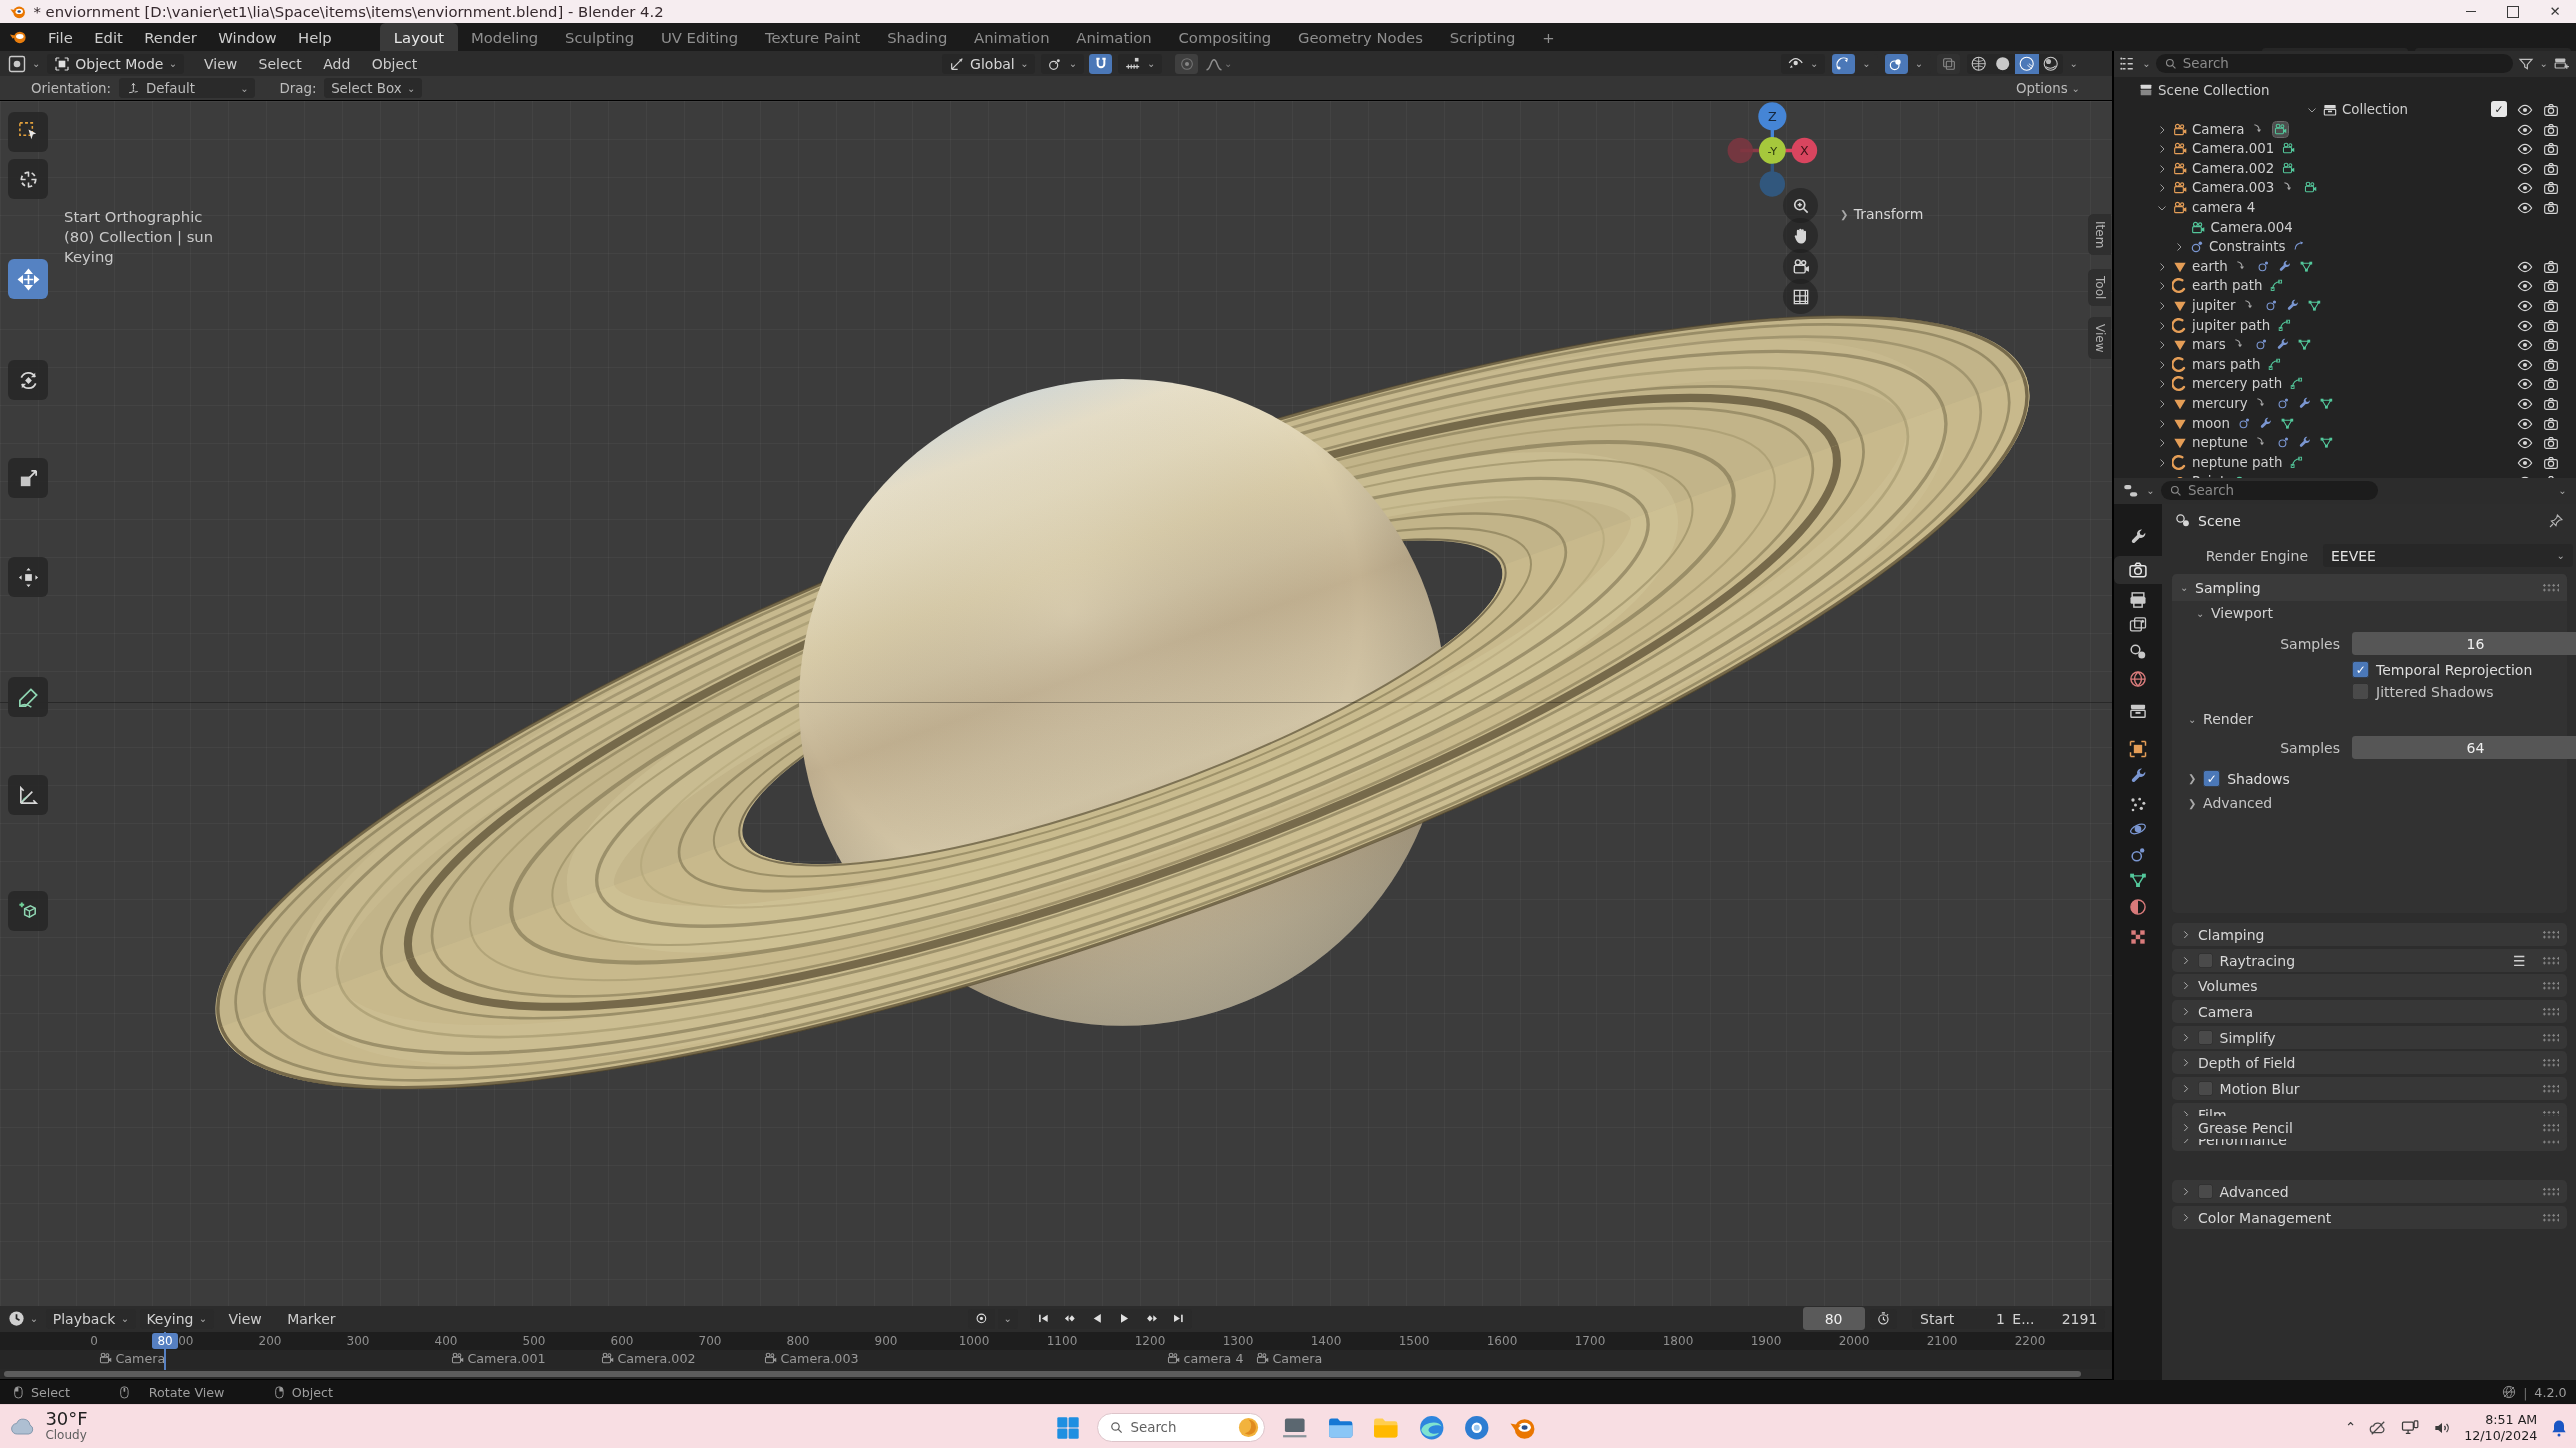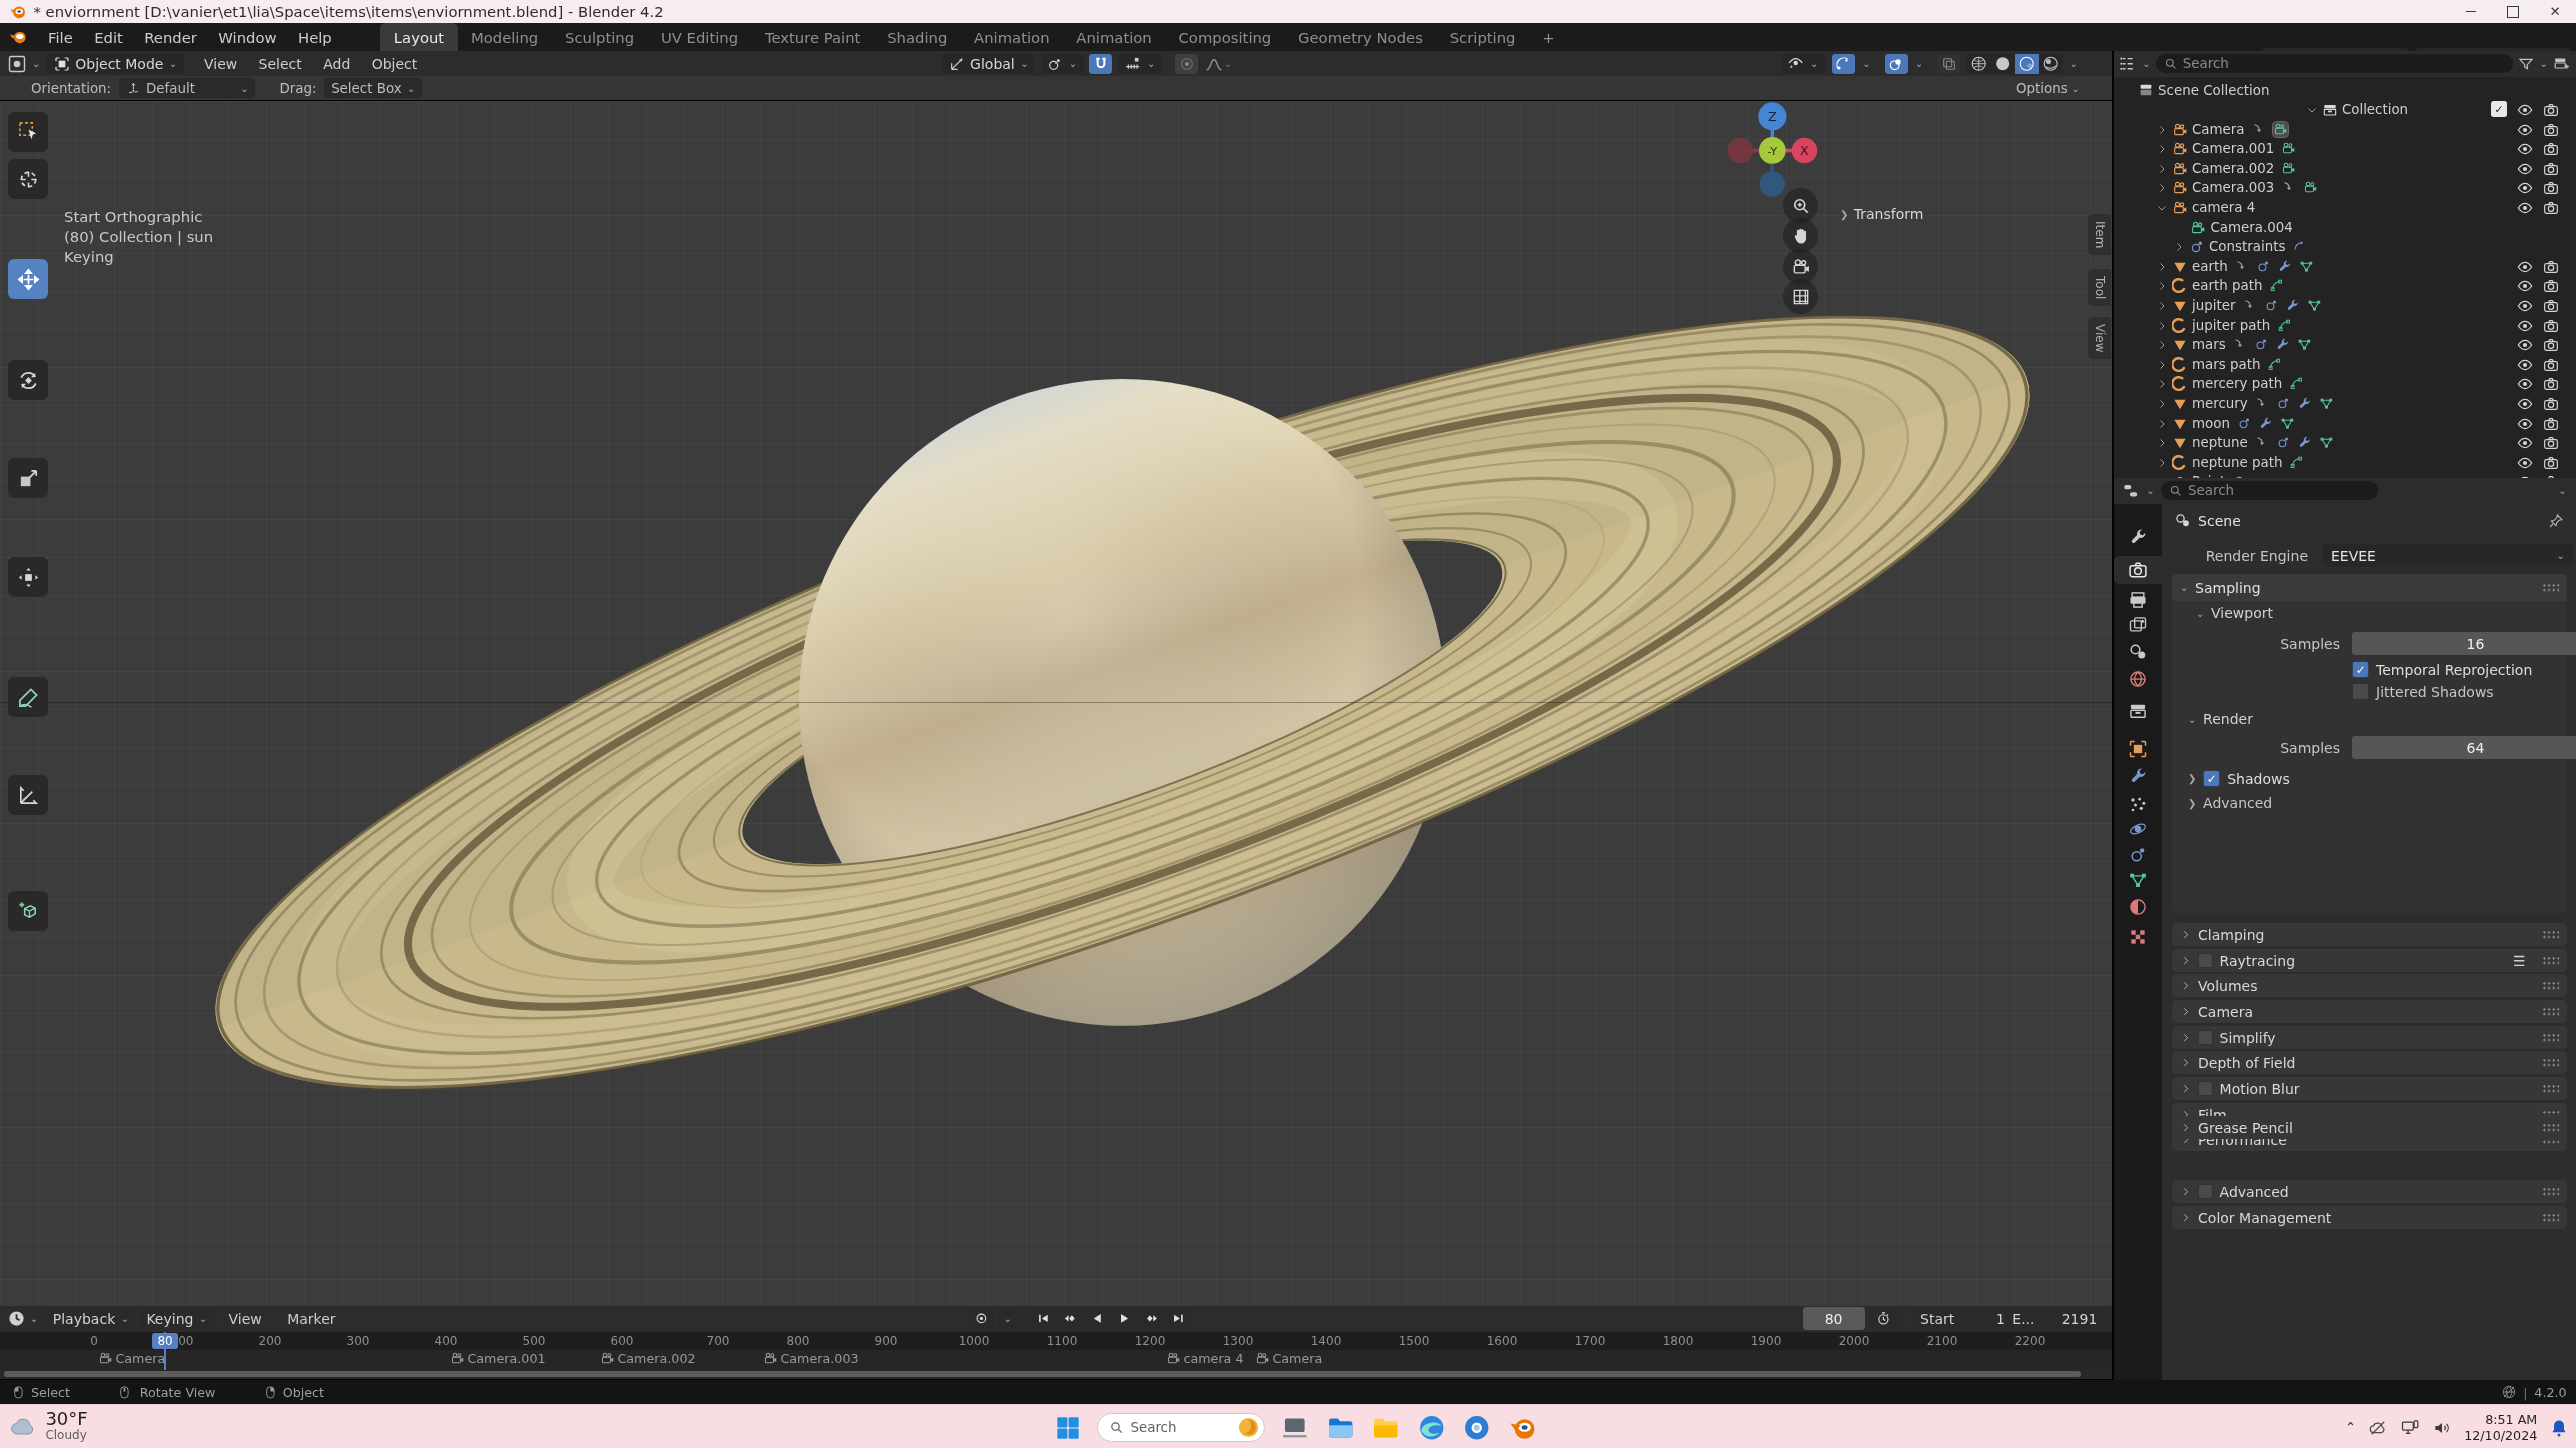--- a/index.html
+++ b/index.html
@@ -1856,21 +1856,21 @@
   </div>
 
   <div id="tl-ruler">
       <span class="tick" style="left: 94px;">0</span>
       <span class="tick" style="left: 182px;">100</span>
       <span class="tick" style="left: 270px;">200</span>
       <span class="tick" style="left: 358px;">300</span>
       <span class="tick" style="left: 446px;">400</span>
       <span class="tick" style="left: 534px;">500</span>
       <span class="tick" style="left: 622px;">600</span>
-      <span class="tick" style="left: 710px; margin-left: 8px;">700</span>
+      <span class="tick" style="left: 710px;">700</span>
       <span class="tick" style="left: 798px;">800</span>
       <span class="tick" style="left: 886px;">900</span>
       <span class="tick" style="left: 974px;">1000</span>
       <span class="tick" style="left: 1062px;">1100</span>
       <span class="tick" style="left: 1150px;">1200</span>
       <span class="tick" style="left: 1238px;">1300</span>
       <span class="tick" style="left: 1326px;">1400</span>
       <span class="tick" style="left: 1414px;">1500</span>
       <span class="tick" style="left: 1502px;">1600</span>
       <span class="tick" style="left: 1590px;">1700</span>
@@ -1961,21 +1961,21 @@
   <div id="sb-items" class="row" style="gap:47px;margin-left:10.7px">
       <div class="row" style="gap: 5.4px;">
         <span class="ic mouseic" style="width: 14.8px; height: 14.8px; color: rgb(154, 154, 154);">
           <svg viewBox="0 0 24 24">
             <rect x="6" y="3" width="12" height="18" rx="5.5" fill="none" stroke="currentColor" stroke-width="1.5"></rect>
             <path d="M12 3.2a5.8 5.8 0 0 0-5.8 5.8v1.5H12z" fill="currentColor"></path>
           </svg>
         </span>
         <span>Select</span>
       </div>
-      <div class="row" style="gap: 8px; align-items: center;">
+      <div class="row" style="gap: 17px; align-items: center;">
         <span class="ic mouseic" style="width: 14.8px; height: 14.8px; color: rgb(154, 154, 154);">
           <svg viewBox="0 0 24 24">
             <rect x="6" y="3" width="12" height="18" rx="5.5" fill="none" stroke="currentColor" stroke-width="1.5"></rect>
             <rect x="10.6" y="4.5" width="2.8" height="6.5" rx="1.4" fill="currentColor"></rect>
           </svg>
         </span>
         <span>Rotate View</span>
       </div>
       <div class="row" style="gap: 5.4px;">
         <span class="ic mouseic" style="width: 14.8px; height: 14.8px; color: rgb(154, 154, 154);">

